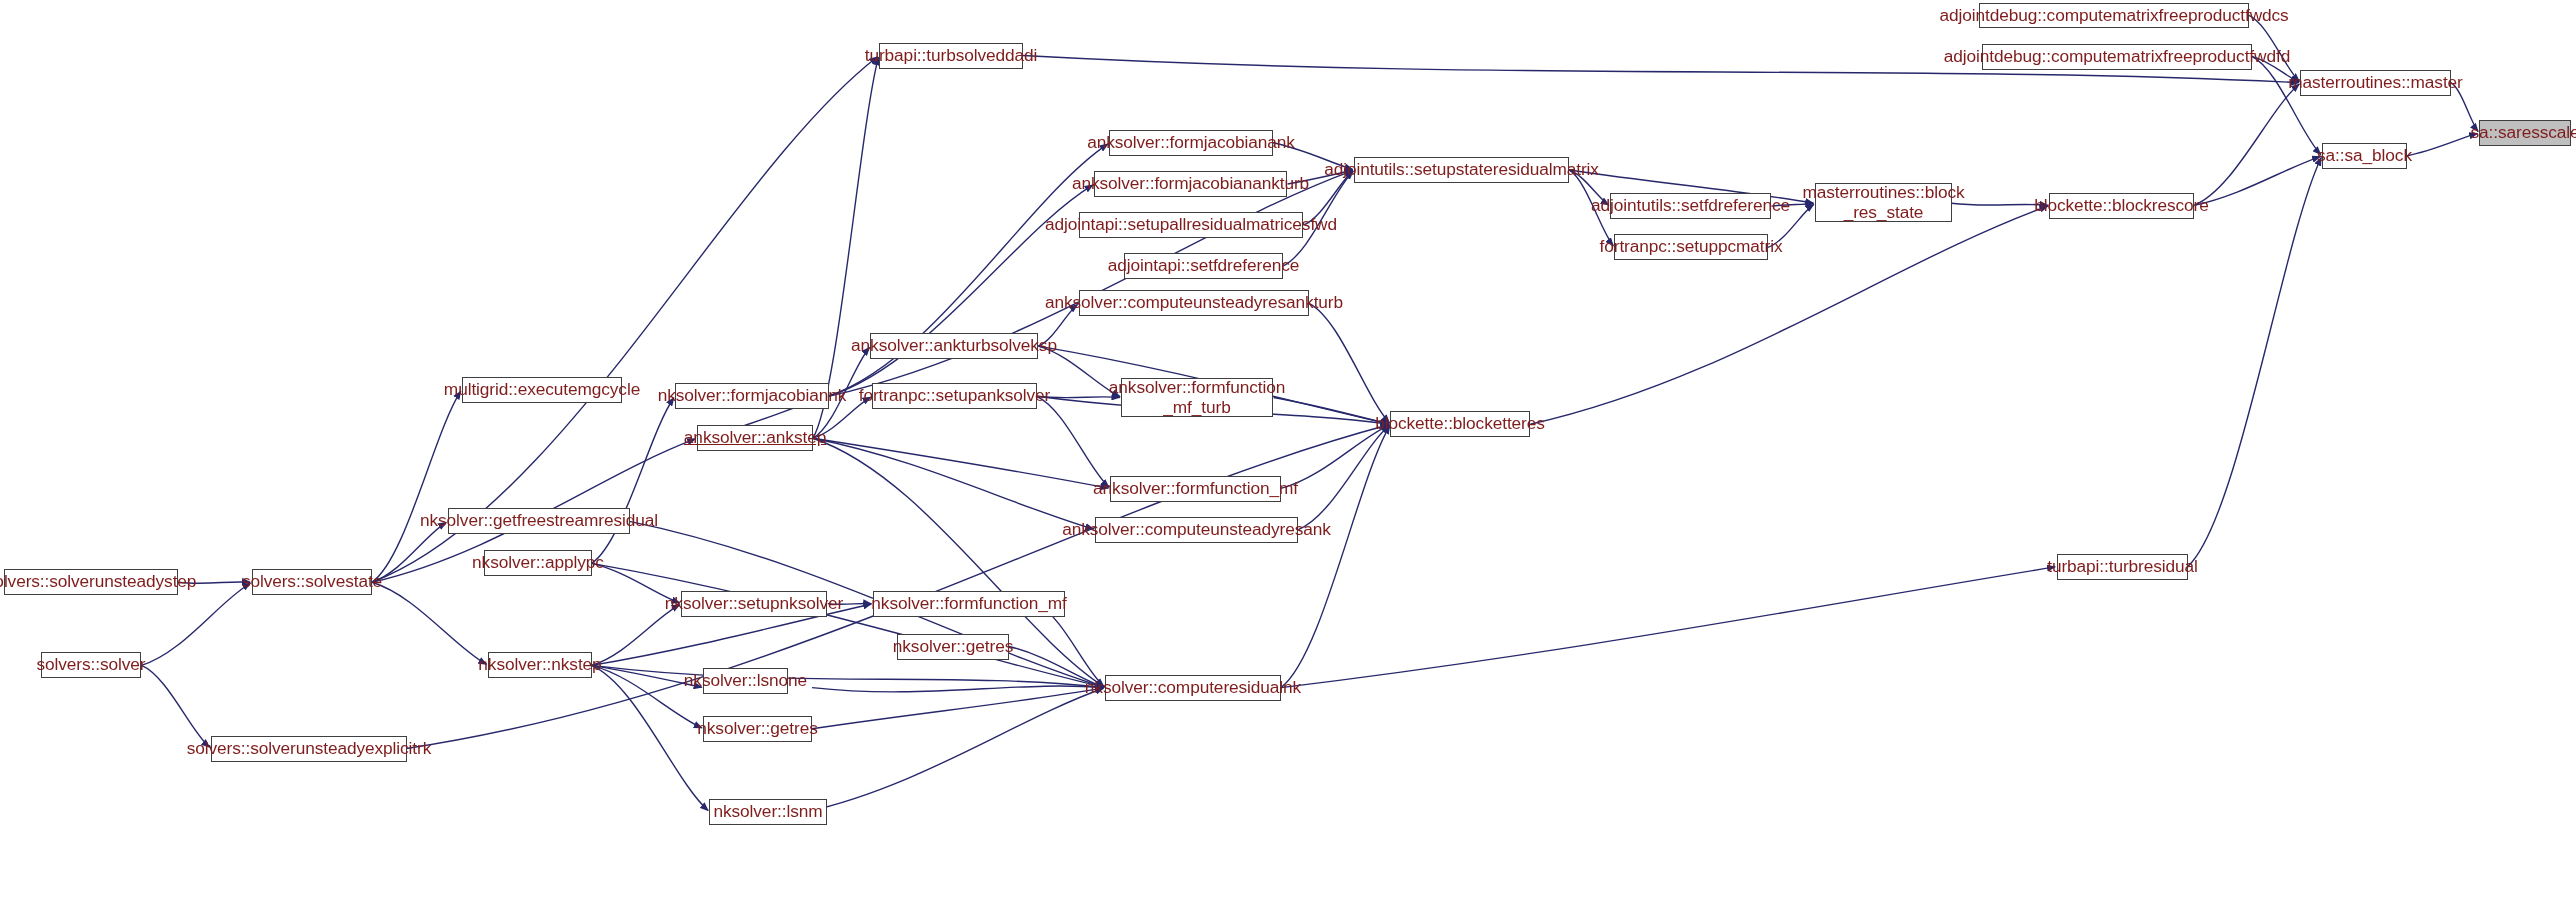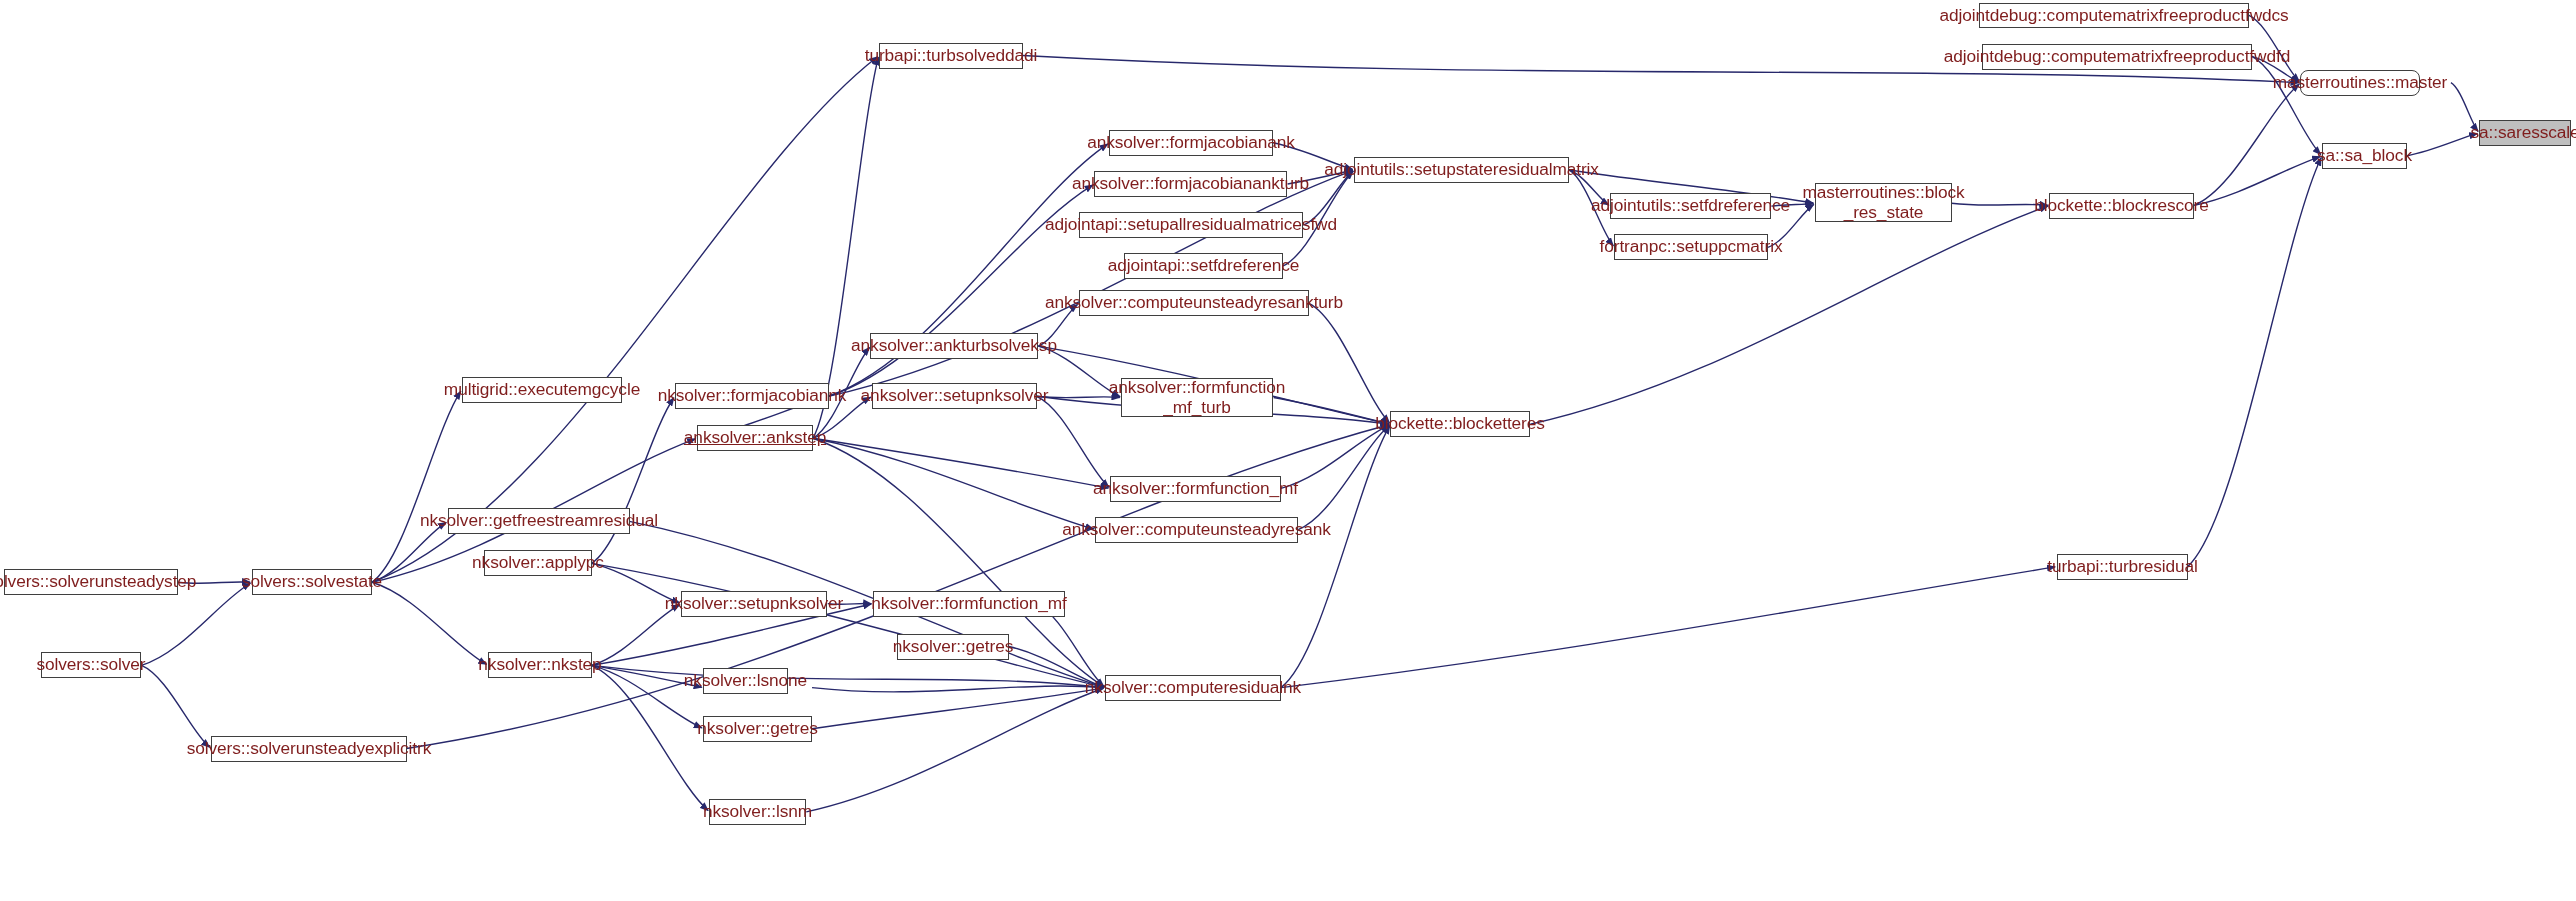--- a/index.html
+++ b/index.html
@@ -128,23 +128,23 @@
       <div class="node" style="left: 252px; top: 569px; width: 120px; height: 25.5px;"><span class="lbl">solvers::solvestate</span></div>
       <div class="node" style="left: 462px; top: 377px; width: 160px; height: 25.5px;"><span class="lbl">multigrid::executemgcycle</span></div>
       <div class="node" style="left: 448px; top: 508px; width: 182px; height: 25.5px;"><span class="lbl">nksolver::getfreestreamresidual</span></div>
       <div class="node" style="left: 484px; top: 550px; width: 108px; height: 25.5px;"><span class="lbl">nksolver::applypc</span></div>
       <div class="node" style="left: 488px; top: 652px; width: 104px; height: 25.5px;"><span class="lbl">nksolver::nkstep</span></div>
       <div class="node" style="left: 675px; top: 383px; width: 154px; height: 25.5px;"><span class="lbl">nksolver::formjacobiannk</span></div>
       <div class="node" style="left: 697px; top: 425px; width: 116px; height: 25.5px; text-decoration: underline;"><span class="lbl">anksolver::ankstep</span></div>
       <div class="node" style="left: 681px; top: 591px; width: 146px; height: 25.5px;"><span class="lbl">nksolver::setupnksolver</span></div>
       <div class="node" style="left: 703px; top: 668px; width: 85px; height: 25.5px;"><span class="lbl">nksolver::lsnone</span></div>
       <div class="node" style="left: 703px; top: 716px; width: 109px; height: 25.5px;"><span class="lbl">nksolver::getres</span></div>
-      <div class="node" style="left: 709px; top: 799px; width: 97px; height: 25.5px;"><span class="lbl">nksolver::lsnm</span></div>
+      <div class="node" style="left: 709px; top: 799px; width: 118px; height: 25.5px;"><span class="lbl">nksolver::lsnm</span></div>
       <div class="node" style="left: 870px; top: 333px; width: 168px; height: 25.5px;"><span class="lbl">anksolver::ankturbsolveksp</span></div>
-      <div class="node" style="left: 872px; top: 383px; width: 165px; height: 25.5px;"><span class="lbl">anksolver::setupnksolver</span></div>
+      <div class="node" style="left: 872px; top: 383px; width: 165px; height: 25.5px;"><span class="lbl">fortranpc::setupanksolver</span></div>
       <div class="node" style="left: 873px; top: 591px; width: 192px; height: 25.5px;"><span class="lbl">nksolver::formfunction_mf</span></div>
       <div class="node" style="left: 897px; top: 634px; width: 112px; height: 25.5px;"><span class="lbl">nksolver::getres</span></div>
       <div class="node" style="left: 1109px; top: 130px; width: 164px; height: 25.5px;"><span class="lbl">anksolver::formjacobianank</span></div>
       <div class="node" style="left: 1094px; top: 171px; width: 193px; height: 25.5px;"><span class="lbl">anksolver::formjacobianankturb</span></div>
       <div class="node" style="left: 1079px; top: 212px; width: 224px; height: 25.5px;"><span class="lbl">adjointapi::setupallresidualmatricesfwd</span></div>
       <div class="node" style="left: 1124px; top: 253px; width: 159px; height: 25.5px;"><span class="lbl">adjointapi::setfdreference</span></div>
       <div class="node" style="left: 1079px; top: 290px; width: 230px; height: 25.5px;"><span class="lbl">anksolver::computeunsteadyresankturb</span></div>
       <div class="node" style="left: 1121px; top: 378px; width: 152px; height: 39px;"><span class="lbl">anksolver::formfunction
 _mf_turb</span></div>
       <div class="node" style="left: 1110px; top: 476px; width: 171px; height: 25.5px;"><span class="lbl">anksolver::formfunction_mf</span></div>
@@ -153,19 +153,19 @@
       <div class="node" style="left: 879px; top: 43px; width: 144px; height: 25.5px;"><span class="lbl">turbapi::turbsolveddadi</span></div>
       <div class="node" style="left: 1354px; top: 157px; width: 215px; height: 25.5px;"><span class="lbl">adjointutils::setupstateresidualmatrix</span></div>
       <div class="node" style="left: 1610px; top: 193px; width: 161px; height: 25.5px;"><span class="lbl">adjointutils::setfdreference</span></div>
       <div class="node" style="left: 1614px; top: 234px; width: 154px; height: 25.5px;"><span class="lbl">fortranpc::setuppcmatrix</span></div>
       <div class="node" style="left: 1815px; top: 183px; width: 137px; height: 39px;"><span class="lbl">masterroutines::block
 _res_state</span></div>
       <div class="node" style="left: 2049px; top: 193px; width: 145px; height: 25.5px;"><span class="lbl">blockette::blockrescore</span></div>
       <div class="node" style="left: 1390px; top: 411px; width: 140px; height: 25.5px;"><span class="lbl">blockette::blocketteres</span></div>
       <div class="node" style="left: 1979px; top: 2.5px; width: 270px; height: 25.5px;"><span class="lbl">adjointdebug::computematrixfreeproductfwdcs</span></div>
       <div class="node" style="left: 1982px; top: 44px; width: 270px; height: 25.5px;"><span class="lbl">adjointdebug::computematrixfreeproductfwdfd</span></div>
-      <div class="node" style="left: 2300px; top: 70px; width: 120px; height: 25.5px; border-radius: 8px;"><span class="lbl">masterroutines::master</span></div>
+      <div class="node" style="left: 2300px; top: 70px; width: 151px; height: 25.5px;"><span class="lbl">masterroutines::master</span></div>
       <div class="node" style="left: 2322px; top: 143px; width: 85px; height: 25.5px;"><span class="lbl">sa::sa_block</span></div>
       <div class="node highlight" style="left: 2479px; top: 120px; width: 92px; height: 25.5px;"><span class="lbl">sa::saresscale</span></div>
       <div class="node" style="left: 2057px; top: 554px; width: 131px; height: 25.5px;"><span class="lbl">turbapi::turbresidual</span></div>
     </div>
 </div>
 
 
 </body></html>

